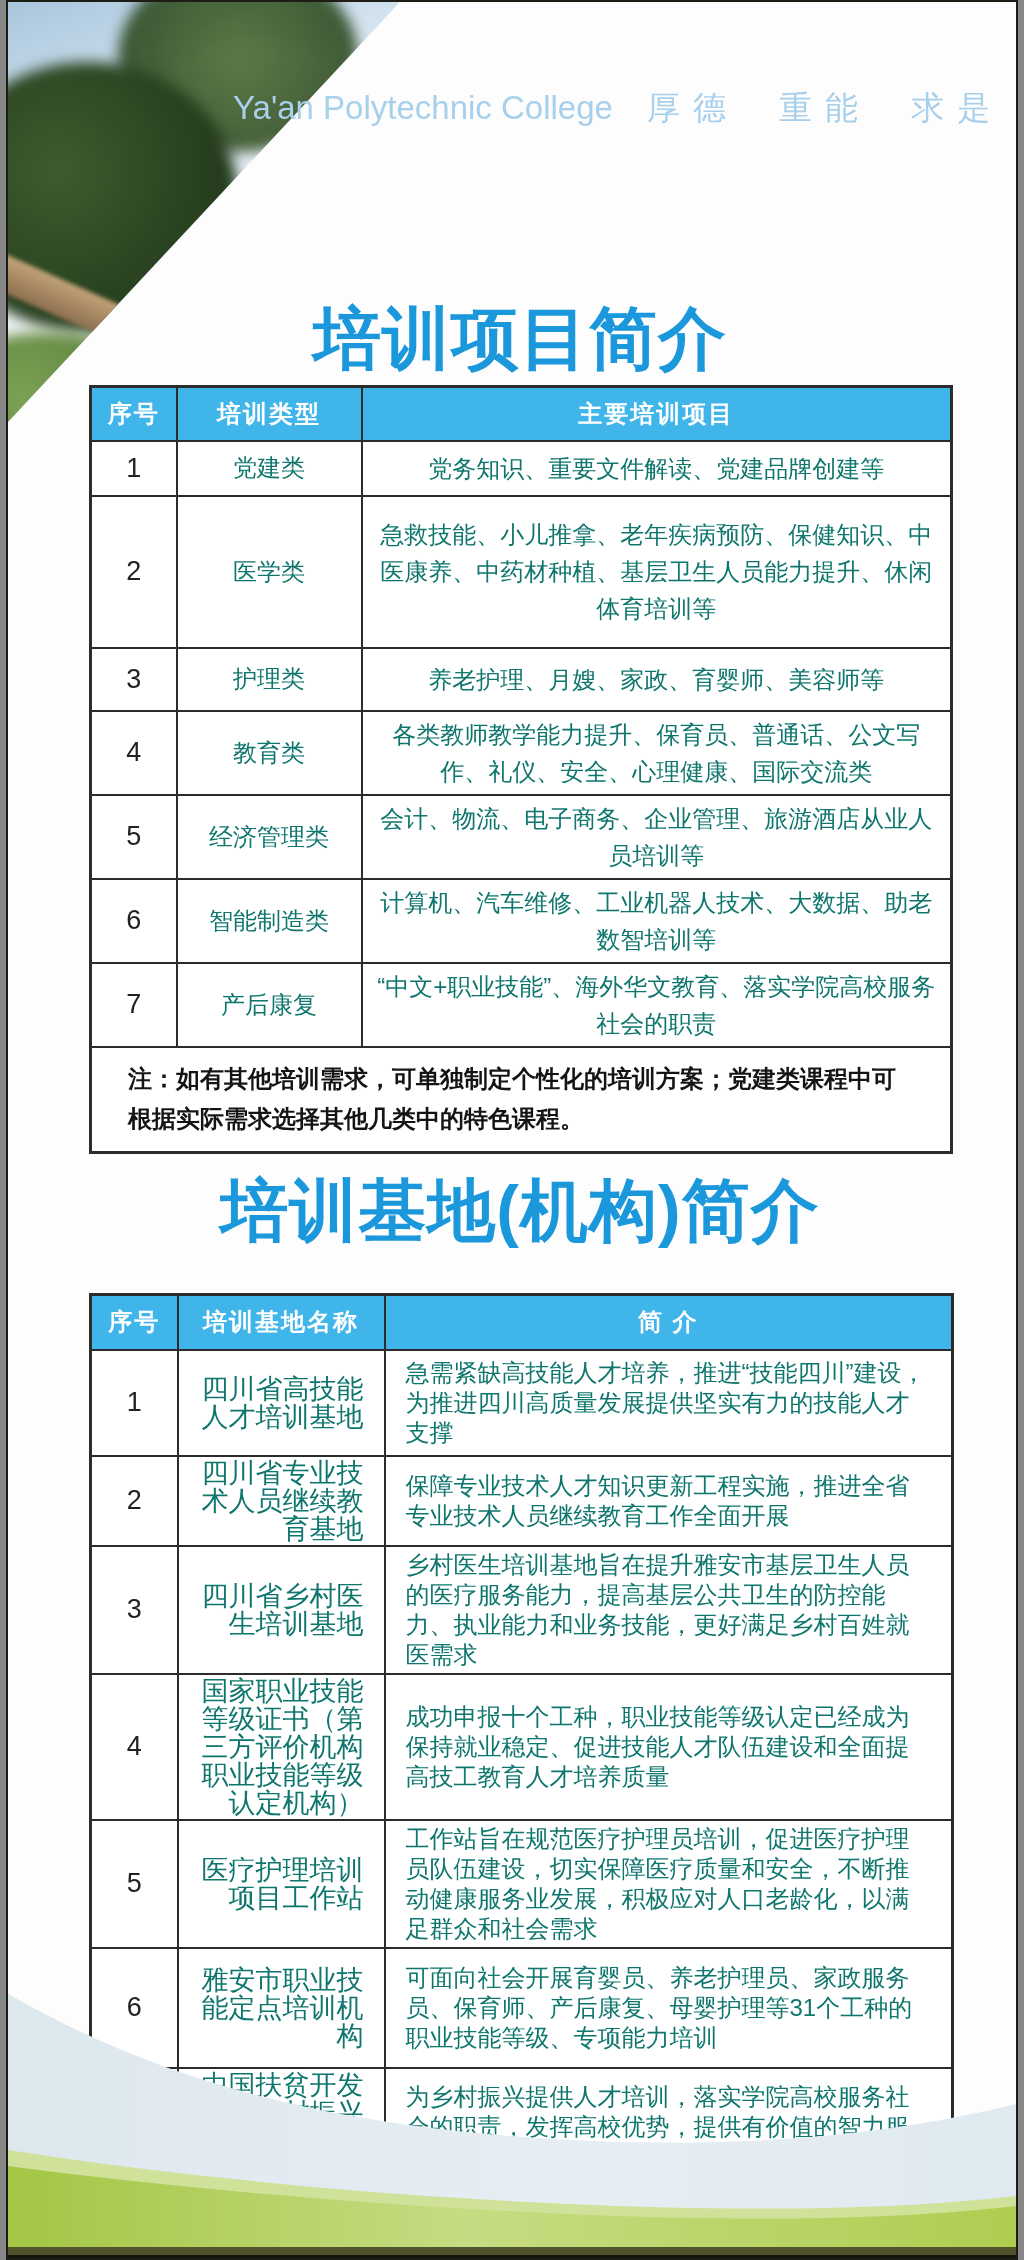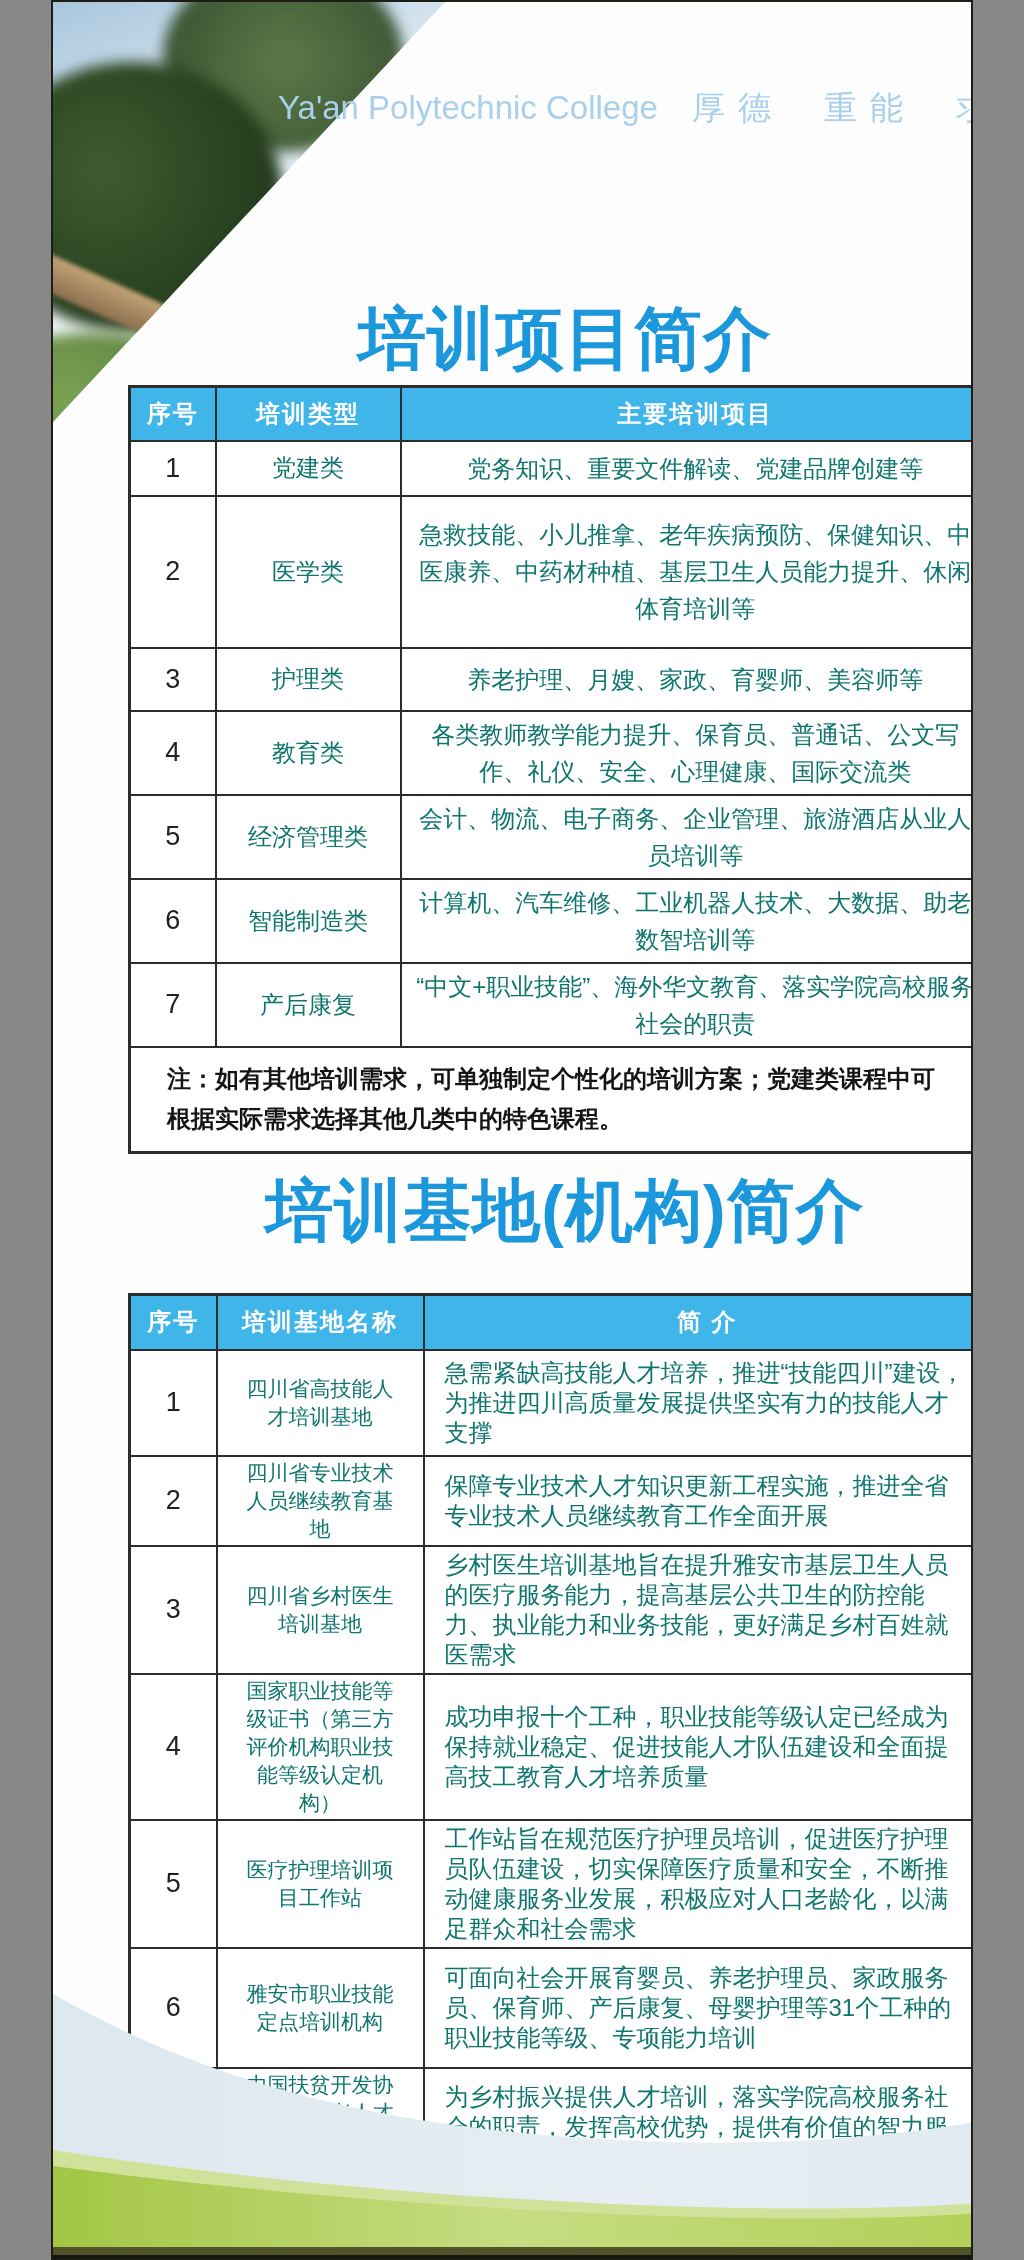--- a/index.html
+++ b/index.html
@@ -1,17 +1,17 @@
 <!DOCTYPE html>
 <html><head>
 <meta charset="utf-8">
 <style>
   html,body{margin:0;padding:0;background:#888;}
   .page{
-    position:relative;width:922px;height:2260px;margin:0 auto;
+    position:relative;width:1012px;height:2260px;margin:0 auto;
     background:#fdfdfe;overflow:hidden;box-sizing:border-box;
     border:2px solid #1d1d15;
     font-family:"Liberation Sans", sans-serif;
   }
   
   .photo{
     position:absolute;left:0;top:0;width:392px;height:420px;
     clip-path:polygon(0 0,100% 0,0 100%);
     background:linear-gradient(160deg,#a9c6dd 0%,#cfe0ed 24%,#e9f1f7 46%,#f5f9fb 60%);
     overflow:hidden;
@@ -29,32 +29,32 @@
   }
   .slogan-cn{letter-spacing:13px;word-spacing:18px;}
   
   .sec-title{
     position:absolute;left:0;width:1024px;text-align:center;
     color:#1b97db;font-size:68px;font-weight:800;letter-spacing:1px;line-height:76px;
   }
   #title1{top:298px;}
   #title2{top:1170px;}
   
-  table{border-collapse:collapse;table-layout:fixed;background:#fff;position:absolute;left:75px;}
+  table{border-collapse:collapse;table-layout:fixed;background:#fff;position:absolute;left:81px;}
   .t1{top:383px;width:861px;}
   .t2{top:1291px;width:862px;}
   th,td{border:2px solid #2c2c2c;vertical-align:middle;color:#0f766e;box-sizing:border-box;word-break:break-all;}
   table{border:3px solid #2c2c2c;}
   th{background:#3fb5ea;color:#ffffff;font-size:24px;font-weight:700;letter-spacing:2px;}
   .t1 .c1{width:86px;}  .t1 .c2{width:185px;} .t1 .c3{width:590px;}
   .t2 .c1{width:87px;}  .t2 .c2{width:207px;} .t2 .c3{width:568px;}
   td.no{text-align:center;font-size:27px;color:#222;}
   td.type{text-align:center;font-size:24px;}
   td.items{font-size:24px;line-height:37px;padding:4px 13px;text-align:center;}
-  .t2 td.name{text-align:center;font-size:21px;line-height:28px;padding:2px 20px;}
+  .t2 td.name{text-align:right;font-size:27px;line-height:28px;padding:2px 20px;}
   .t2 td.desc{font-size:24px;line-height:30px;padding:3px 20px;text-align:left;}
   td.note{font-size:24px;line-height:40px;font-weight:700;color:#141414;padding:8px 36px;text-align:left;}
   
   .t1 tr.hr{height:54px;} .t1r1{height:55px;} .t1r2{height:152px;} .t1r3{height:63px;}
   .t1r4,.t1r5,.t1r6,.t1r7{height:84px;} .t1r8{height:106px;margin-top:16px;}
   .t2 tr.hr{height:55px;} .t2r1{height:106px;} .t2r2{height:80px;} .t2r3{height:106px;}
   .t2r4{height:128px;} .t2r5{height:126px;} .t2r6{height:120px;} .t2r7{height:114px;}
   
   .waves{position:absolute;left:0;top:1980px;width:1024px;height:280px;}
   .bottom-bar{position:absolute;left:0;right:0;bottom:0;height:11px;background:#51532a;border-bottom:3px solid #15150e;box-sizing:border-box;z-index:6;}

